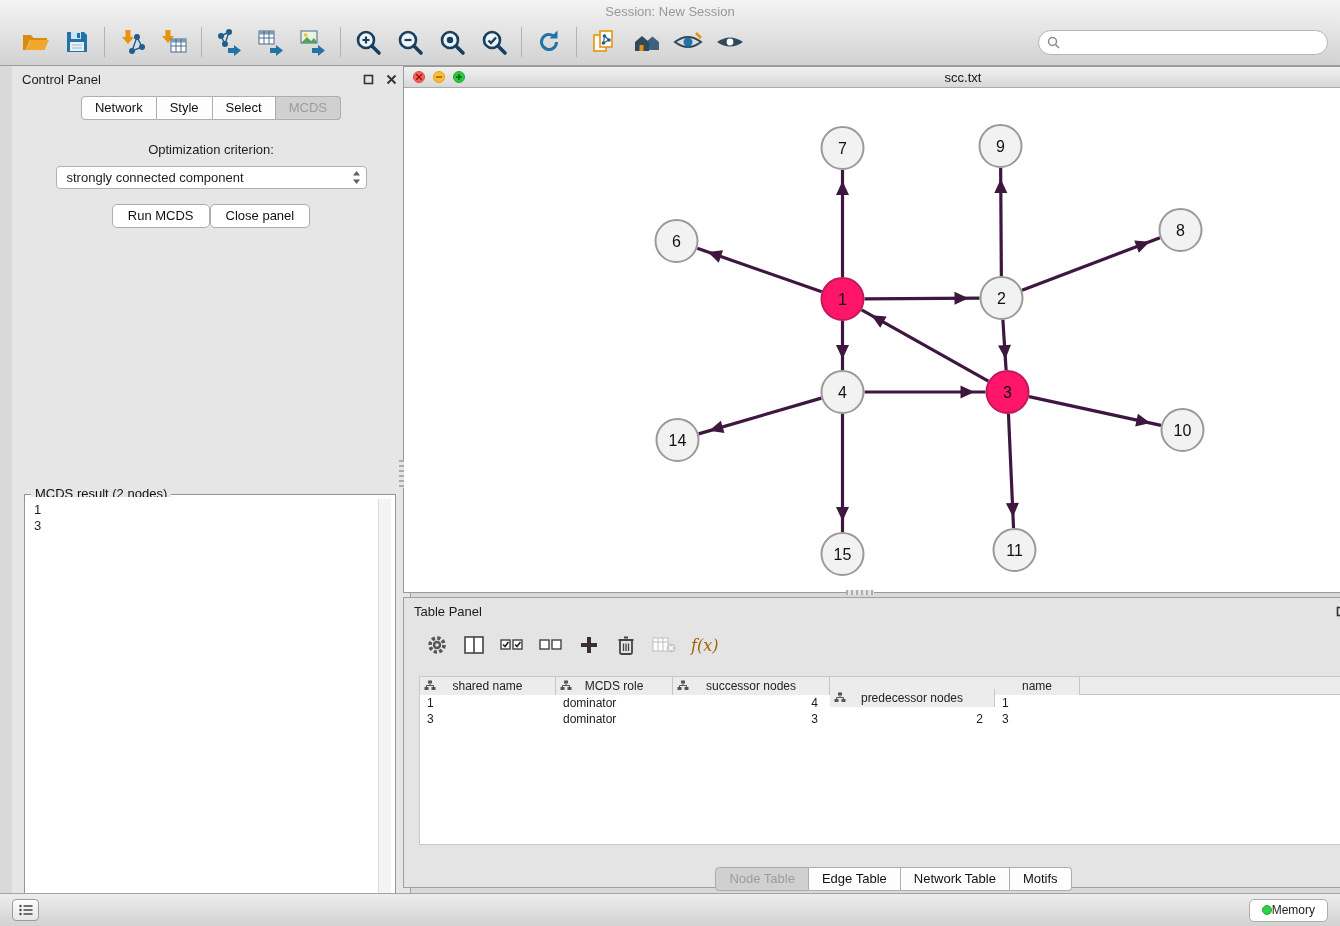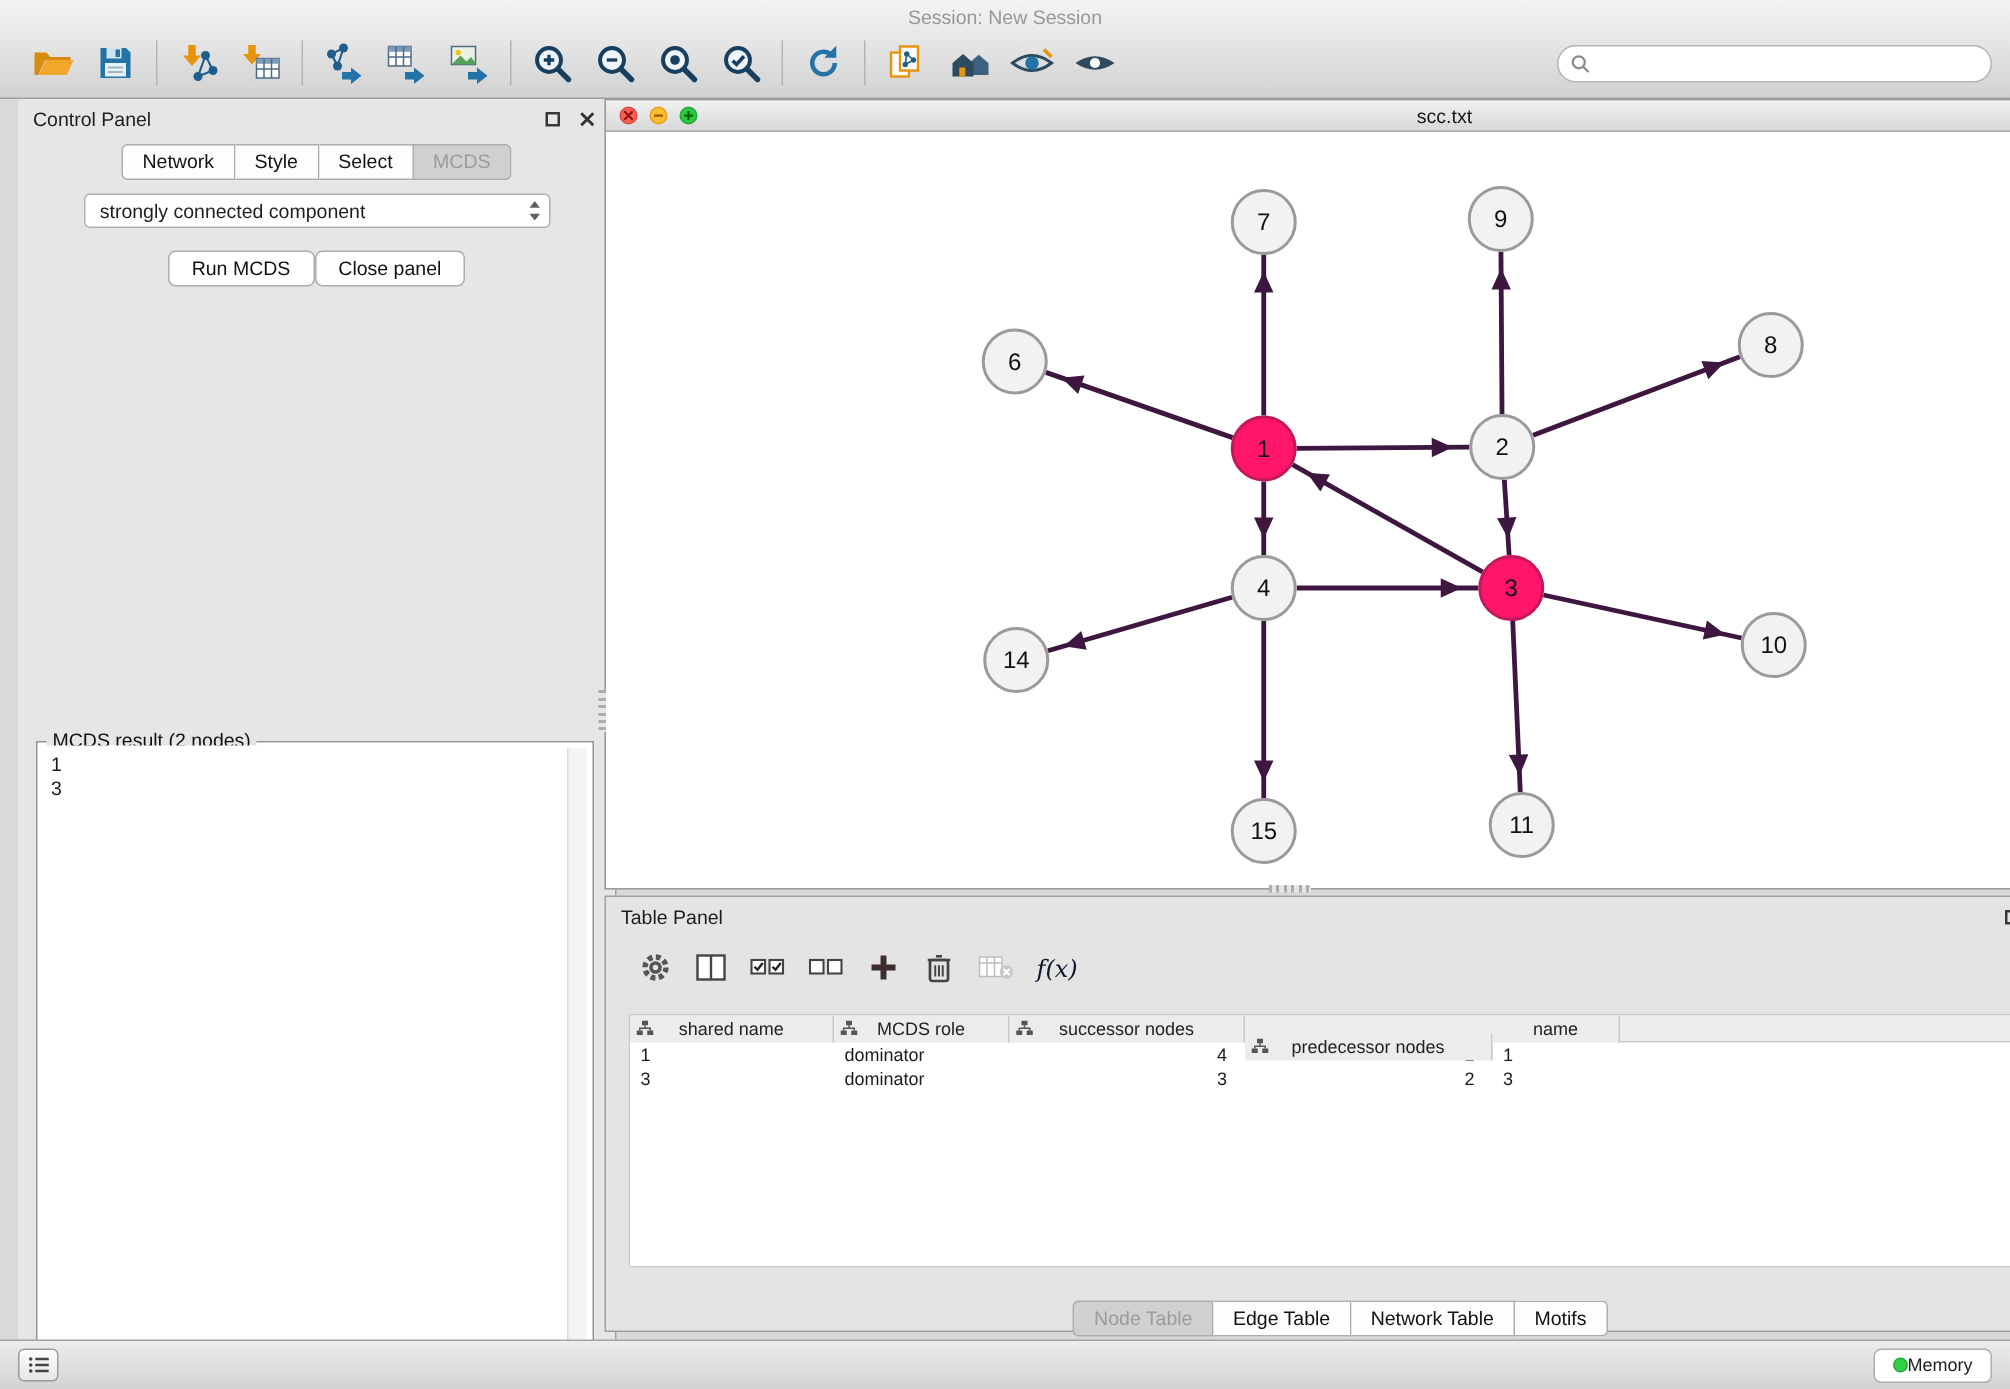--- a/index.html
+++ b/index.html
@@ -60,21 +60,21 @@
   .grip-v { position:absolute; left:399px; top:460px; width:5px; height:28px;
             background:repeating-linear-gradient(to bottom,#adadad 0 2px, #e6e6e6 2px 5px); }
   .grip-h { position:absolute; left:846px; top:590px; width:28px; height:5px;
             background:repeating-linear-gradient(to right,#adadad 0 2px, #e6e6e6 2px 5px); }
 
   
   .table-panel { position:absolute; left:403px; top:597px; width:981px; height:291px;
                  background:#e4e4e4; border:1px solid #a0a0a0; }
   .tp-toolbar { display:flex; align-items:center; gap:15px; padding-left:22px; height:36px; margin-top:2px; }
   .tp-tool { display:flex; align-items:center; justify-content:center; min-width:22px; height:24px; }
-  .fx { font-family:"DejaVu Serif", serif; font-style:italic; font-size:16px; color:#0f172a; }
+  .fx { font-family:"DejaVu Serif", serif; font-style:italic; font-size:16px; color:#a16207; }
   .tp-table { position:absolute; left:15px; right:2px; top:78px; height:169px; background:#fff; border:1px solid #c9c9c9; overflow:hidden; }
   .thead { display:flex; background:#ececec; border-bottom:1px solid #c3c3c3; height:18px; }
   .th { position:relative; display:flex; align-items:center; justify-content:center;
         font-size:12px; color:#222; border-right:1px solid #c6c6c6; background:#ececec; height:18px; }
   .th .th-icon { position:absolute; left:4px; top:3px; }
   .tbody { background:#fff; }
   .tr { display:flex; height:16px; align-items:center; }
   .td { font-size:12px; color:#1b1b1b; padding:0 12px 0 7px; white-space:nowrap; overflow:hidden; }
   .tp-tabs { position:absolute; top:269px; left:0; right:0; display:flex; justify-content:center; }
 
@@ -246,20 +246,21 @@
             <path d="M1.5 1.5 L9.5 9.5 M9.5 1.5 L1.5 9.5" stroke="#333" stroke-width="1.9"></path>
           </svg>
       </span>
     </div>
     <div class="cp-tabs">
       <span class="tab-btn">Network</span>
       <span class="tab-btn">Style</span>
       <span class="tab-btn">Select</span>
       <span class="tab-btn active">MCDS</span>
     </div>
+    <div class="opt-label">Optimization criterion:</div>
     <div class="dropdown">
       <span>strongly connected component</span>
       <span class="dd-arrows">
         <svg width="9" height="15" viewBox="0 0 9 15">
             <path d="M4.5 1 L8 5.5 H1 z" fill="#5f5f5f"></path>
             <path d="M4.5 14 L1 9.5 H8 z" fill="#5f5f5f"></path>
           </svg>
       </span>
     </div>
     <div class="cp-buttons">

